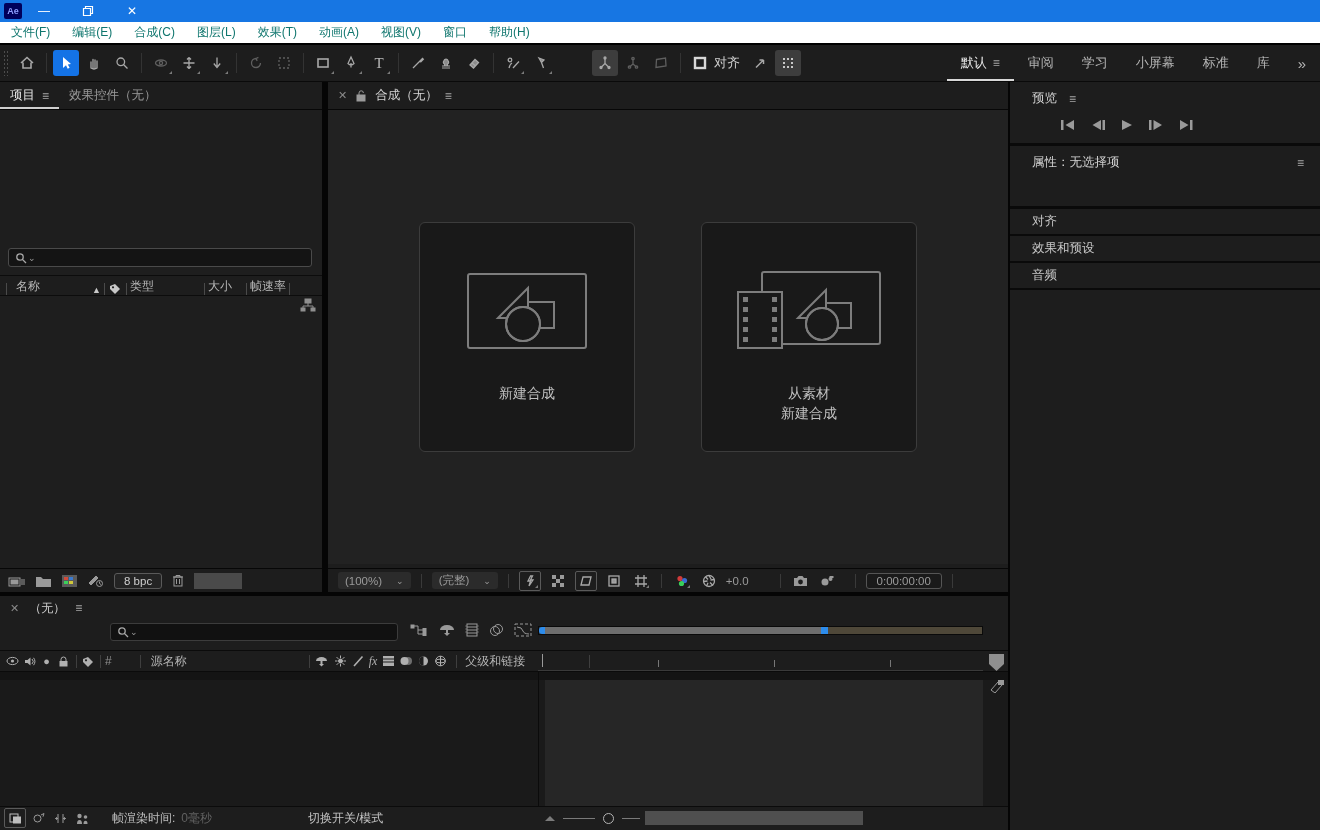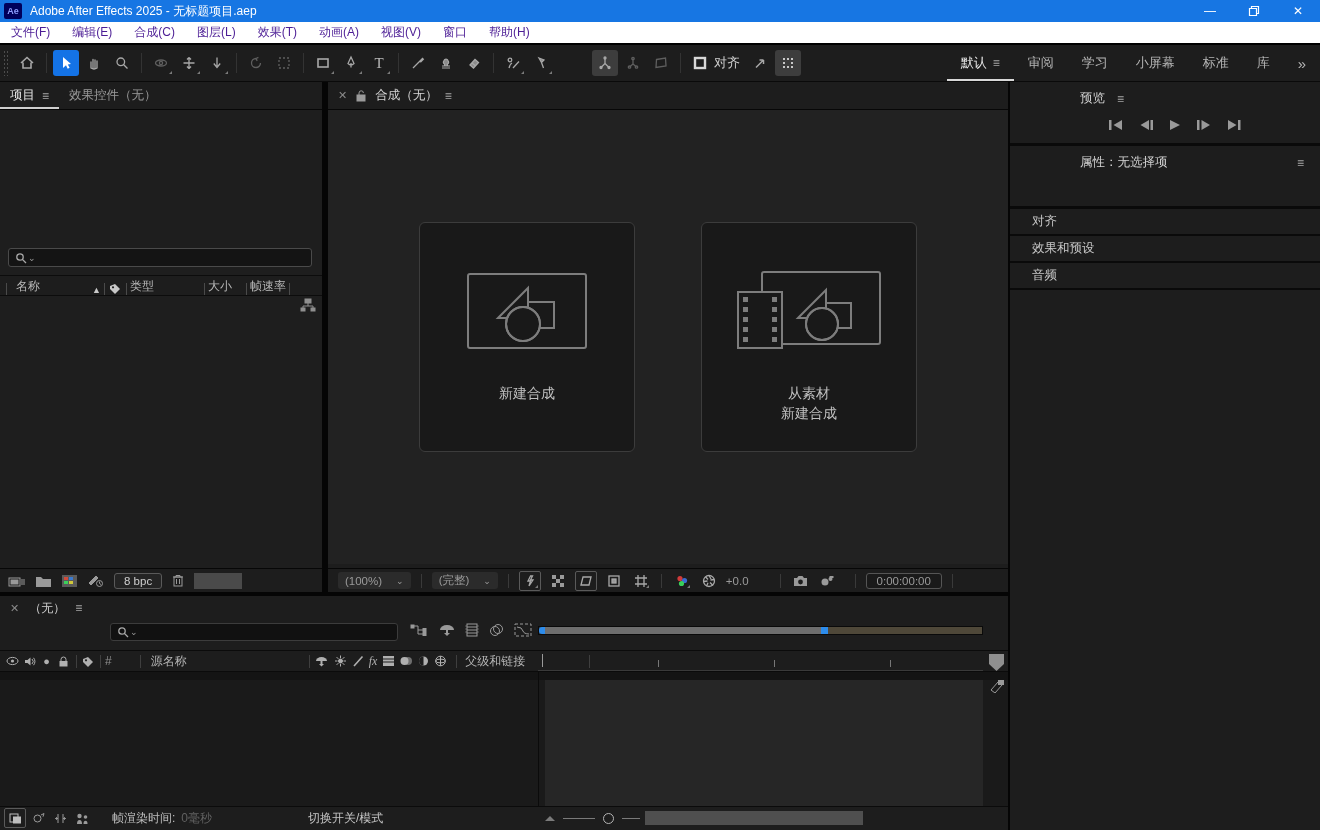--- a/index.html
+++ b/index.html
@@ -9,21 +9,21 @@
   .ico{stroke:#a8a8a8;fill:none;stroke-width:1.3;}
   .ico-dim{stroke:#5f5f5f;fill:none;stroke-width:1.3;}
   
   .titlebar{left:0;top:0;width:1320px;height:22px;background:#1776e3;display:flex;align-items:center;}
   .ae-badge{width:18px;height:16px;margin-left:4px;background:#00005b;color:#8e9eff;font-size:9px;font-weight:bold;display:flex;align-items:center;justify-content:center;border-radius:2px;}
   .title-text{color:#ffffff;font-size:12px;margin-left:8px;flex:1;}
   .win-btns{display:flex;height:22px;}
   .win-btn{width:44px;height:22px;display:flex;align-items:center;justify-content:center;color:#fff;font-size:12px;}
   
   .menubar{left:0;top:22px;width:1320px;height:21px;background:#ffffff;display:flex;align-items:center;border-bottom:2px solid #000;}
-  .menu-item{color:#4c1d95;padding:0 11px;font-size:12px;height:21px;display:flex;align-items:center;}
+  .menu-item{color:#0f766e;padding:0 11px;font-size:12px;height:21px;display:flex;align-items:center;}
   
   .toolbar{left:0;top:45px;width:1320px;height:36px;background:#1d1d1d;display:flex;align-items:center;border-bottom:1px solid #0a0a0a;}
   .grip{width:6px;height:26px;margin:0 4px 0 3px;background-image:radial-gradient(#4d4d4d 1px,transparent 1px);background-size:3px 4px;}
   .tool{width:26px;height:26px;display:flex;align-items:center;justify-content:center;border-radius:3px;margin:0 1px;position:relative;}
   .tool.active-blue{background:#1473e6;}
   .tool.active-gray{background:#3d3d3d;}
   .tsep{width:1px;height:20px;background:#333;margin:0 5px;}
   .corner{position:absolute;right:2px;bottom:2px;width:0;height:0;border-left:3px solid transparent;border-bottom:3px solid #7a7a7a;}
   .snap-wrap{display:flex;align-items:center;gap:6px;margin:0 6px;}
   .ws-area{margin-left:auto;display:flex;align-items:center;height:36px;}
@@ -52,21 +52,21 @@
   .card-label{color:#c0c0c0;font-size:14px;margin-top:24px;text-align:center;line-height:20px;}
   .comp-footer{position:absolute;left:0;bottom:0;width:680px;height:24px;background:#1d1d1d;border-top:1px solid #070707;display:flex;align-items:center;gap:7px;padding-left:10px;box-sizing:border-box;color:#9a9a9a;}
   .dd{background:#2b2b2b;border-radius:3px;height:17px;display:flex;align-items:center;gap:14px;padding:0 7px;font-size:11.5px;color:#9a9a9a;}
   .chev{font-size:9px;color:#9a9a9a;}
   .fsep{width:1px;height:14px;background:#3a3a3a;margin:0 3px;}
   .mini{width:20px;height:18px;display:flex;align-items:center;justify-content:center;border-radius:2px;position:relative;}
   .mini.boxed{border:1px solid #5a5a5a;}
   .tcode{border:1px solid #555;border-radius:3px;padding:1px 10px;color:#9a9a9a;font-size:11.5px;background:#1a1a1a;}
   
   .rightcol{left:1010px;top:82px;width:310px;height:748px;background:#1d1d1d;}
-  .rc-sec{border-bottom:3px solid #0a0a0a;padding-left:48px;}
+  .rc-sec{border-bottom:3px solid #0a0a0a;}
   .rc-title{display:flex;align-items:center;gap:12px;color:#d2d2d2;font-size:12.5px;padding:8px 0 4px 22px;}
   .transport{display:flex;align-items:center;gap:14px;padding:8px 0 12px 50px;}
   .collapsed-hdr{height:25px;display:flex;align-items:center;color:#c8c8c8;font-size:12.5px;padding-left:22px;border-bottom:2px solid #0a0a0a;}
   
   .timeline{left:0;top:596px;width:1008px;height:234px;background:#1d1d1d;}
   .tl-tabbar{height:24px;display:flex;align-items:center;gap:10px;padding-left:10px;}
   .tl-controls{height:30px;display:flex;align-items:center;position:relative;}
   .tl-search{position:absolute;left:110px;top:3px;width:288px;height:18px;background:#111;border:1px solid #3c3c3c;border-radius:3px;display:flex;align-items:center;padding-left:5px;box-sizing:border-box;}
   .tl-icons{position:absolute;left:410px;top:2px;display:flex;gap:8px;align-items:center;}
   .workarea{position:absolute;left:538px;top:6px;width:445px;height:9px;background:#3a3a3a;border:1px solid #0a0a0a;box-sizing:border-box;display:flex;}
@@ -81,21 +81,20 @@
   .zoomline{width:32px;height:1px;background:#7a7a7a;}
   .mountain-s{border-left:5px solid transparent;border-right:5px solid transparent;border-bottom:5px solid #7a7a7a;}
   .mountain-b{border-left:8px solid transparent;border-right:8px solid transparent;border-bottom:9px solid #7a7a7a;}
   .shield{fill:#8f8f8f;}
 </style>
 </head>
 <body>
 
 <div class="abs titlebar">
   <div class="ae-badge">Ae</div>
-  <div class="title-text">Adobe After Effects 2025 - 无标题项目.aep</div>
   <div class="win-btns">
     <div class="win-btn">—</div>
     <div class="win-btn">
       <svg width="12" height="12">
           <path d="M3.5 3.5 v-2 h7 v7 h-2 M1.5 3.5 h7 v7 h-7 Z" stroke="#fff" fill="none" stroke-width="1.2"></path>
         </svg>
     </div>
     <div class="win-btn">✕</div>
   </div>
 </div>

